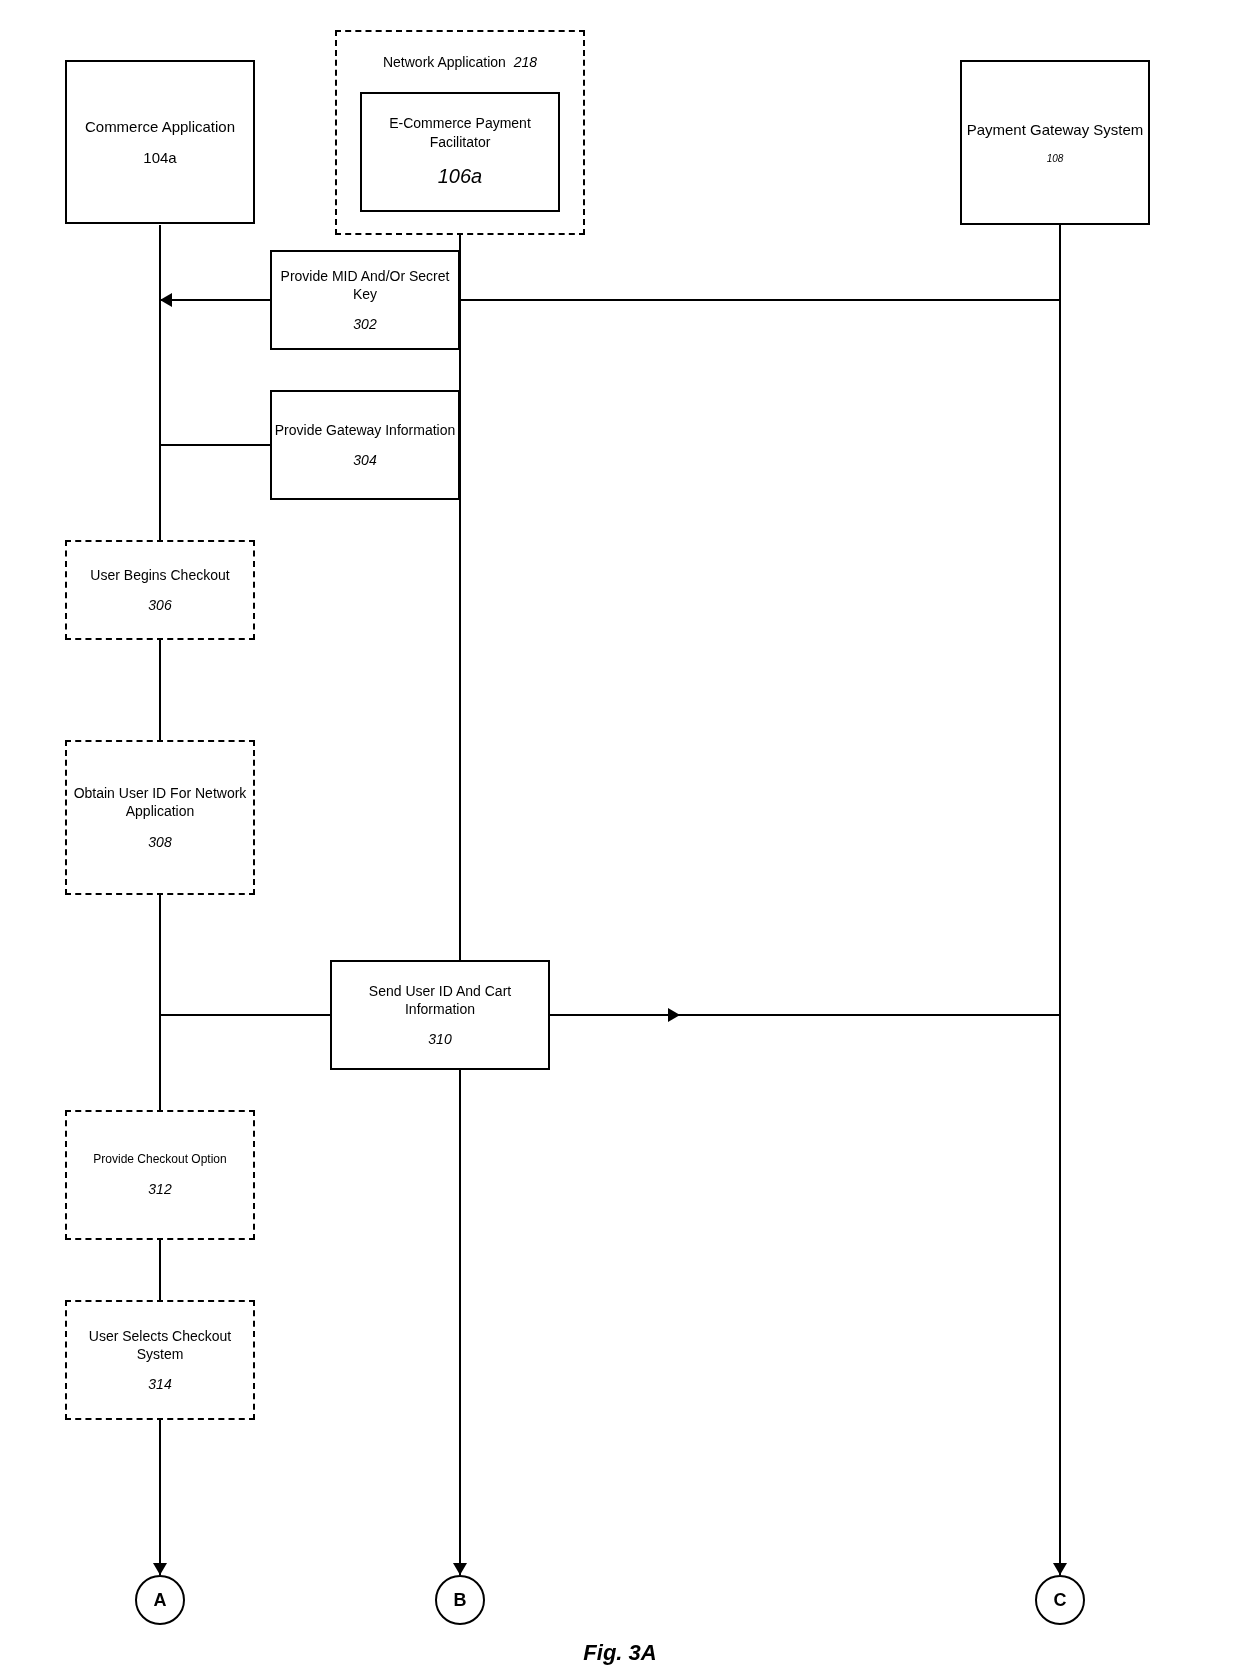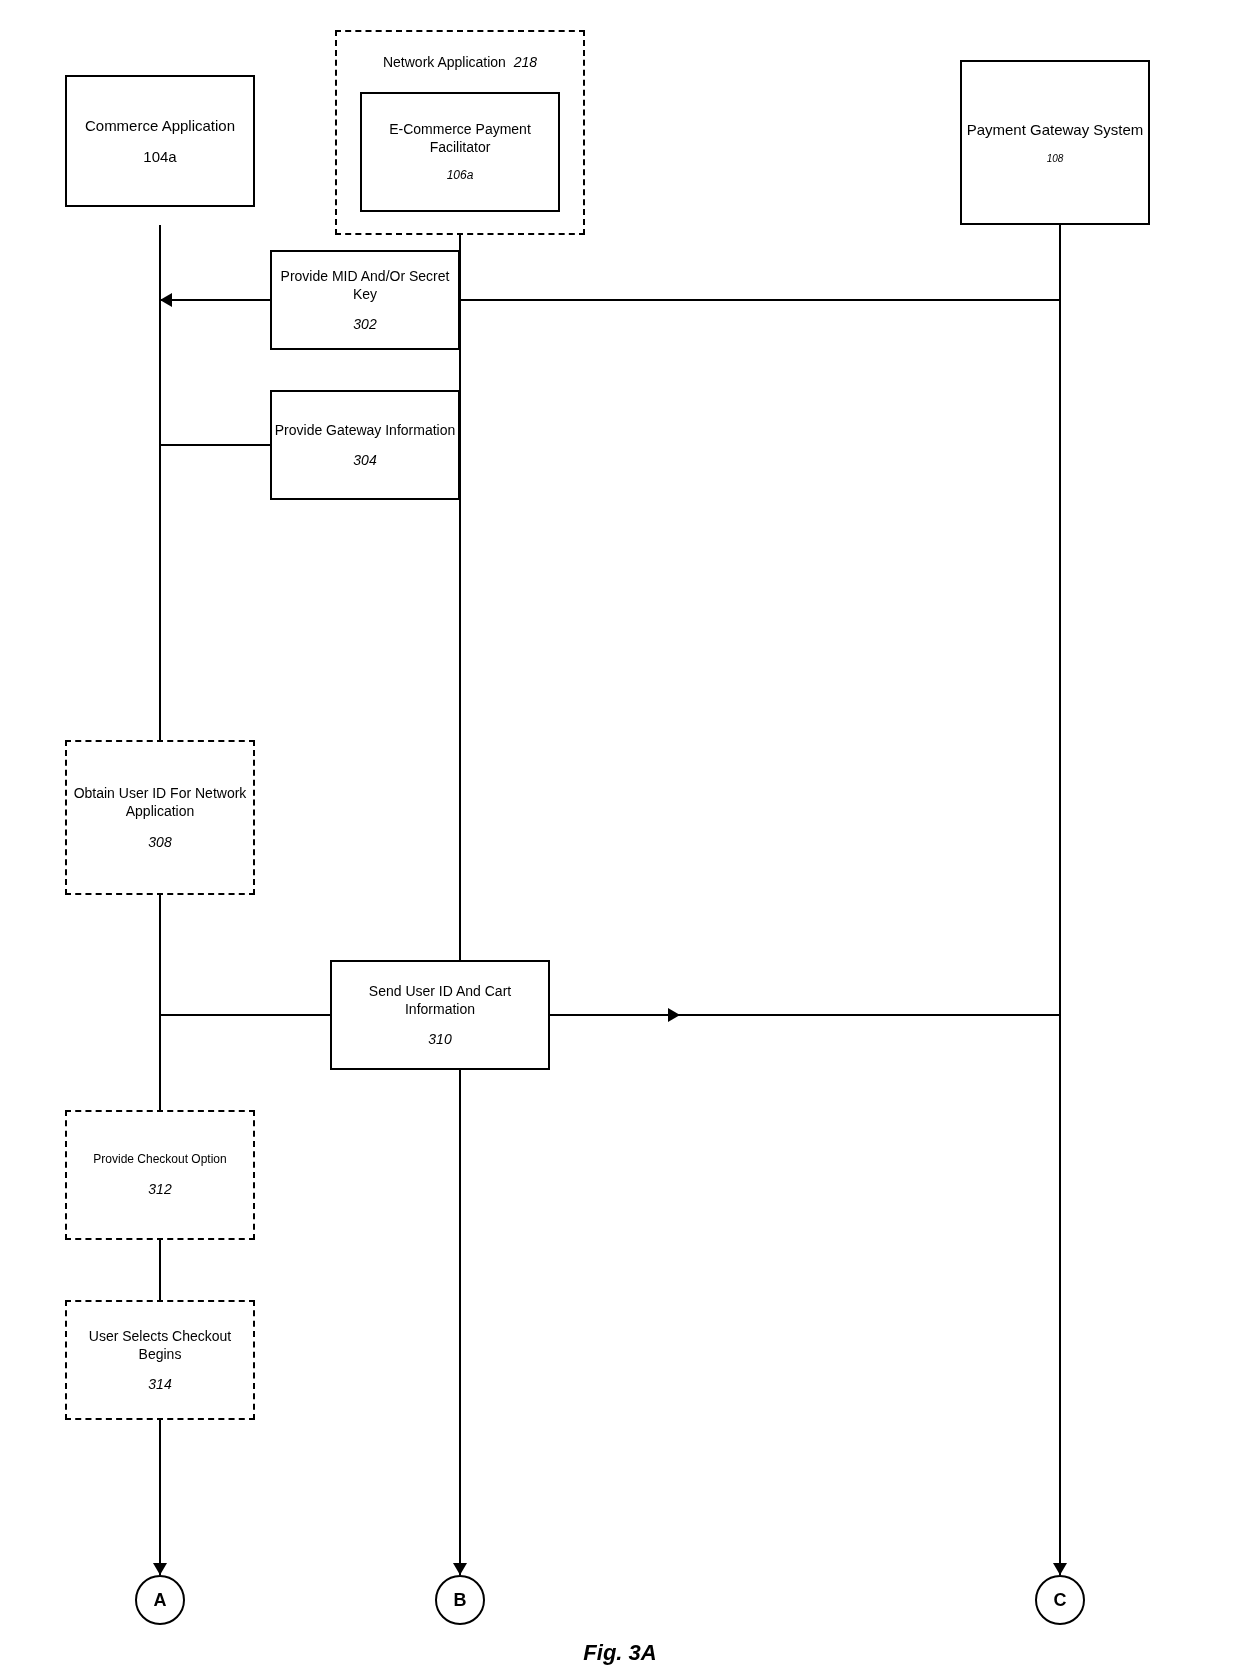--- a/index.html
+++ b/index.html
@@ -91,70 +91,74 @@
       <line x1="160" y1="445" x2="460" y2="445" stroke="#000" stroke-width="2"></line>
       <polygon points="460,445 448,438 448,452" fill="#000"></polygon>
       <line x1="160" y1="1015" x2="330" y2="1015" stroke="#000" stroke-width="2"></line>
       <line x1="550" y1="1015" x2="1060" y2="1015" stroke="#000" stroke-width="2"></line>
       <polygon points="680,1015 668,1008 668,1022" fill="#000"></polygon>
       <polygon points="160,1575 153,1563 167,1563" fill="#000"></polygon>
       <polygon points="460,1575 453,1563 467,1563" fill="#000"></polygon>
       <polygon points="1060,1575 1053,1563 1067,1563" fill="#000"></polygon>
     </svg>
 
-  <div class="box" style="left:65px; top:60px; width:190px; height:132px;margin-top:15px;">
+  <div class="box" style="left:65px; top:60px; width:190px; height:164px;">
     <span style="font-size:15px;">Commerce Application</span>
     <span style="font-size:15px;text-align:right;">104a</span>
   </div>
 
   <div class="box outer-dashed" style="left:335px; top:30px; width:250px; height:205px;">
     <div style="font-size:14px; margin-bottom:4px;">
       <span>Network Application</span>
       &nbsp;<span style="font-style:italic;">218</span>
     </div>
 
     <div class="box" style="position:relative; width:200px; height:120px; border:2px solid #000; margin-top:4px;">
       <span style="font-size:14px;">E-Commerce Payment Facilitator</span>
-      <span style="font-style:italic; font-size:12px;">106a</span>
+      <span style="font-style:italic; font-size:20px;">106a</span>
     </div>
   </div>
 
   <div class="box" style="left:960px; top:60px; width:190px; height:165px;">
     <span style="font-size:15px;">Payment Gateway System</span>
     <span style="font-style:italic; font-size:10px;">108</span>
   </div>
 
   <div class="box" style="left:270px; top:250px; width:190px; height:100px;">
     <span style="font-size:14px;">Provide MID And/Or Secret Key</span>
     <span style="font-style:italic; font-size:14px;">302</span>
   </div>
 
   <div class="box" style="left:270px; top:390px; width:190px; height:110px;">
     <span style="font-size:14px;">Provide Gateway Information</span>
     <span style="font-style:italic; font-size:14px;">304</span>
   </div>
 
+  <div class="box dashed" style="left:65px; top:540px; width:190px; height:100px;">
+    <span style="font-size:14px;">User Begins Checkout</span>
+    <span style="font-style:italic; font-size:14px;">306</span>
+  </div>
 
   <div class="box dashed" style="left:65px; top:740px; width:190px; height:155px;">
     <span style="font-size:14px;">Obtain User ID For Network Application</span>
     <span style="font-style:italic; font-size:14px;">308</span>
   </div>
 
   <div class="box" style="left:330px; top:960px; width:220px; height:110px;">
     <span style="font-size:14px;">Send User ID And Cart Information</span>
     <span style="font-style:italic; font-size:14px;">310</span>
   </div>
 
   <div class="box dashed" style="left:65px; top:1110px; width:190px; height:130px;">
     <span style="font-size:12px;">Provide Checkout Option</span>
     <span style="font-style:italic; font-size:14px;">312</span>
   </div>
 
   <div class="box dashed" style="left:65px; top:1300px; width:190px; height:120px;">
-    <span style="font-size:14px;">User Selects Checkout Begins</span>
+    <span style="font-size:14px;">User Selects Checkout System</span>
     <span style="font-style:italic; font-size:14px;">314</span>
   </div>
 
   <div class="circle-connector" style="left:135px; top:1575px;">
     <span>A</span>
   </div>
 
   <div class="circle-connector" style="left:435px; top:1575px;">
     <span>B</span>
   </div>

